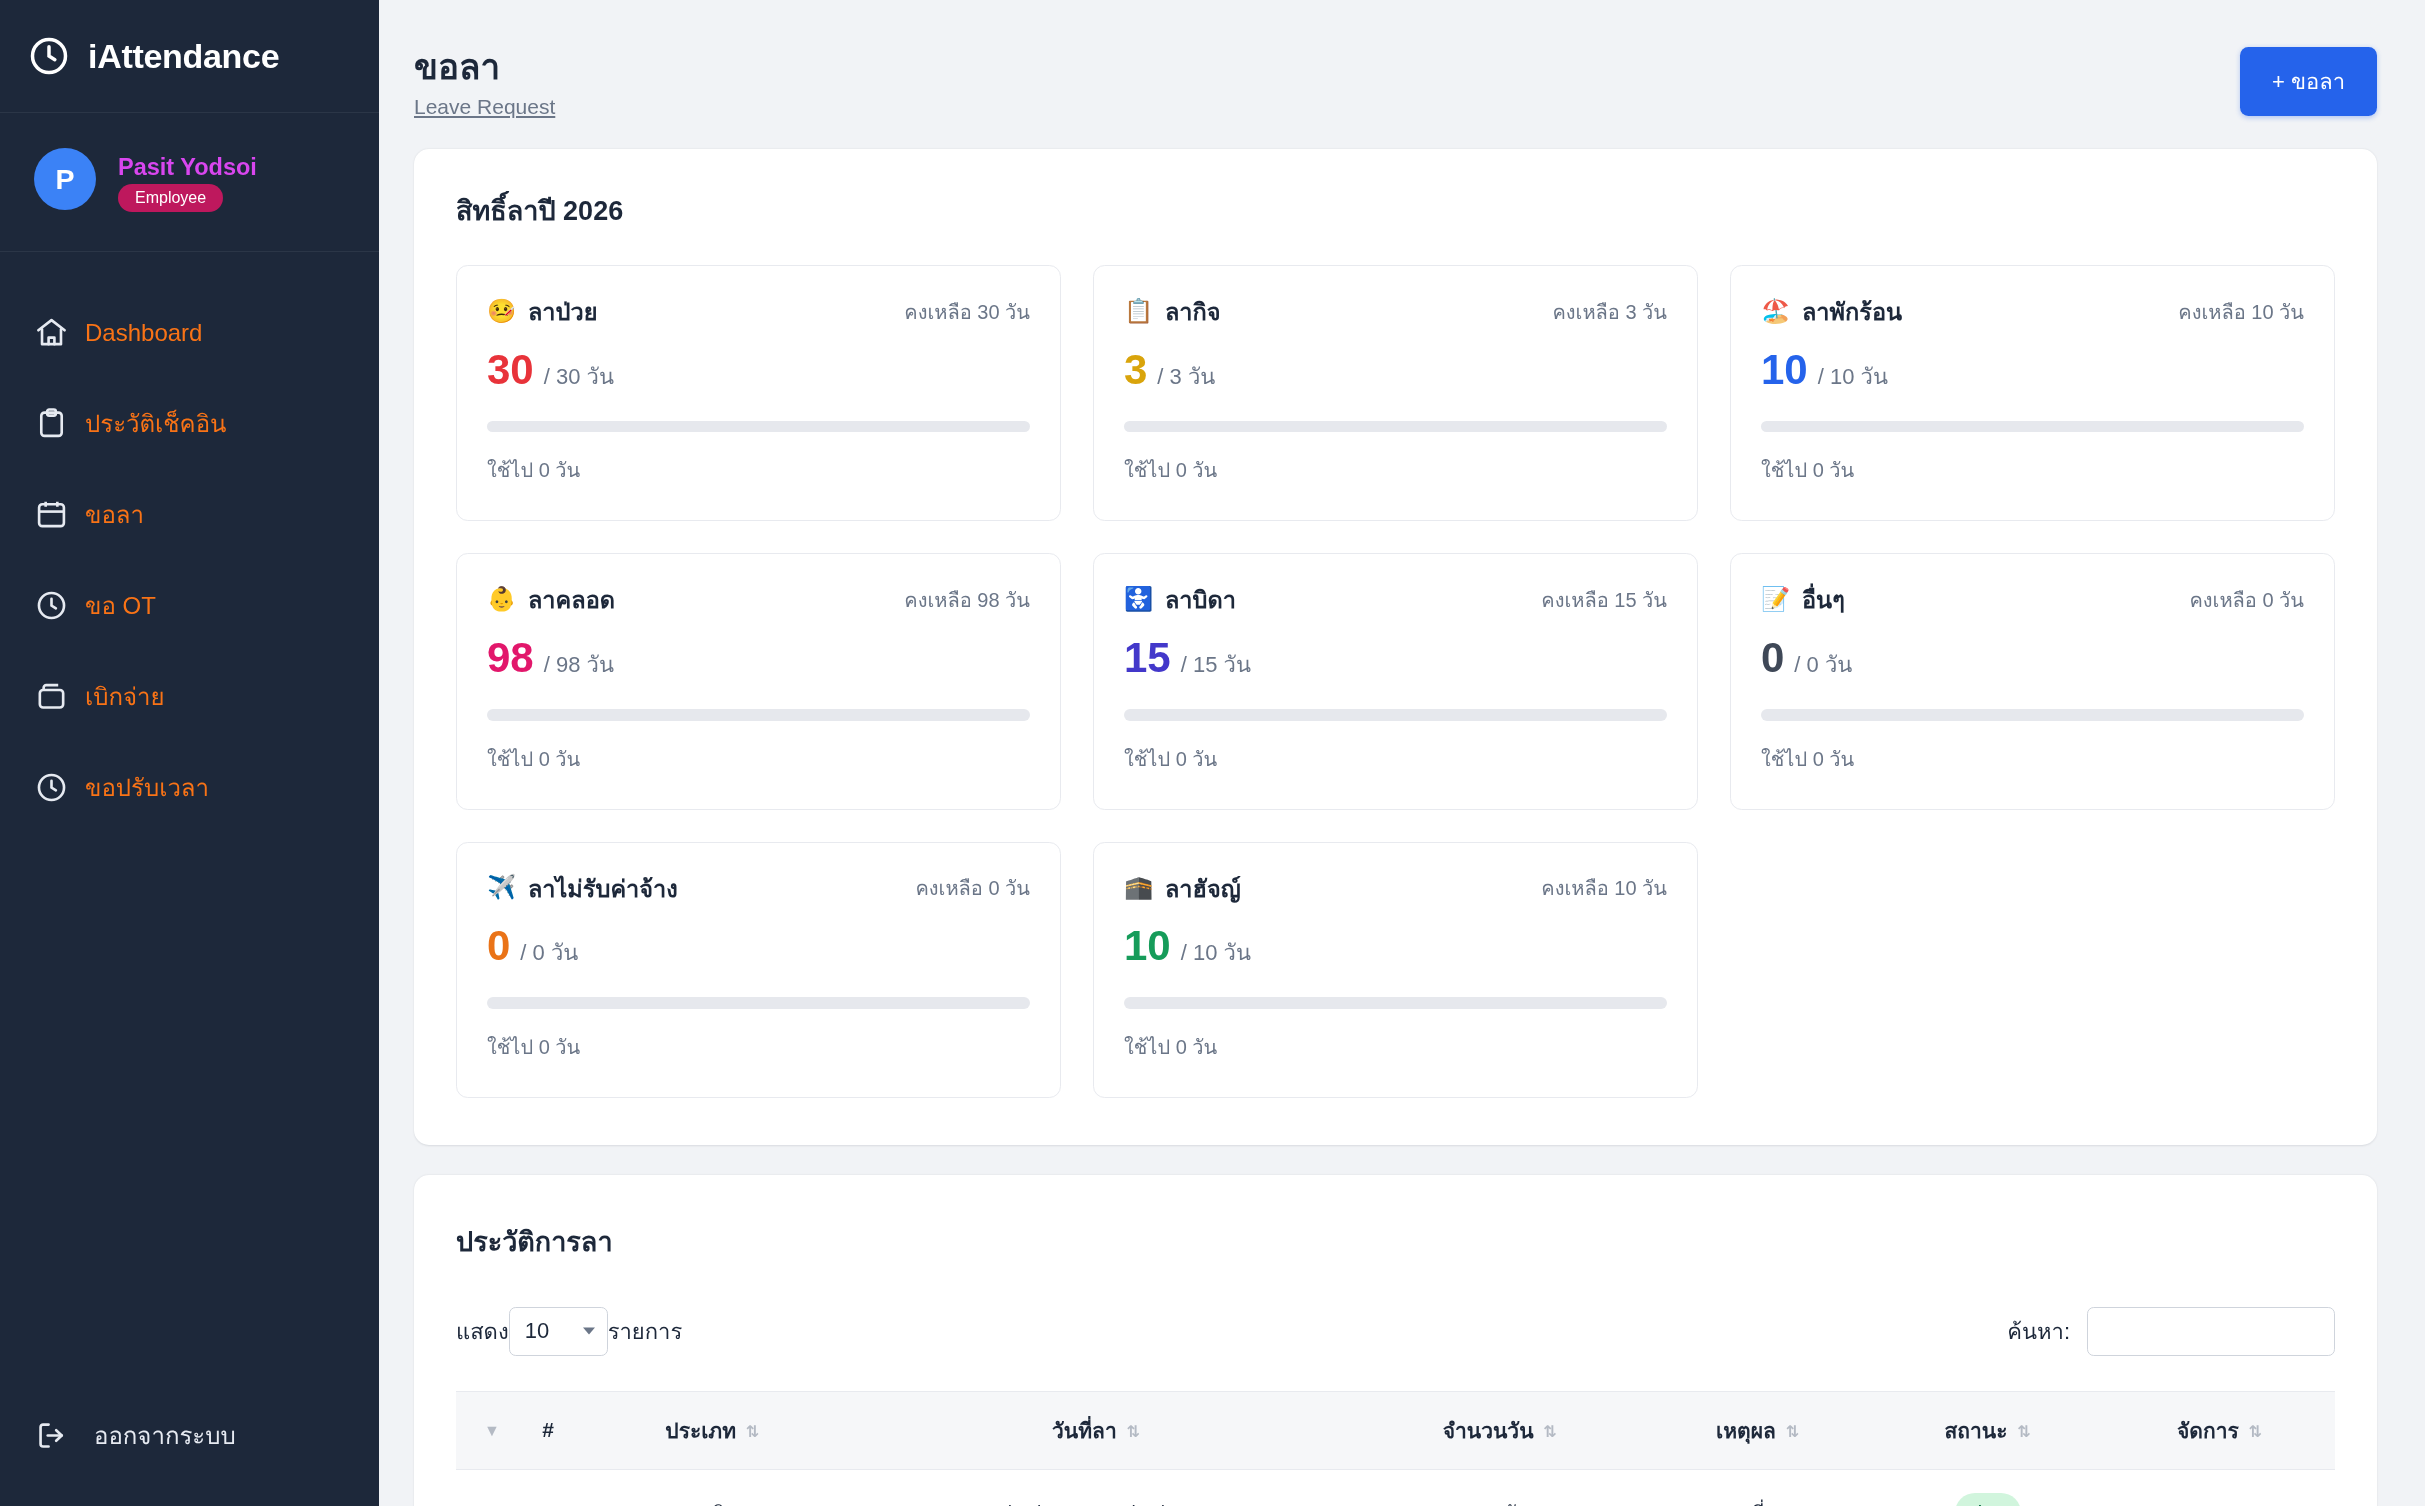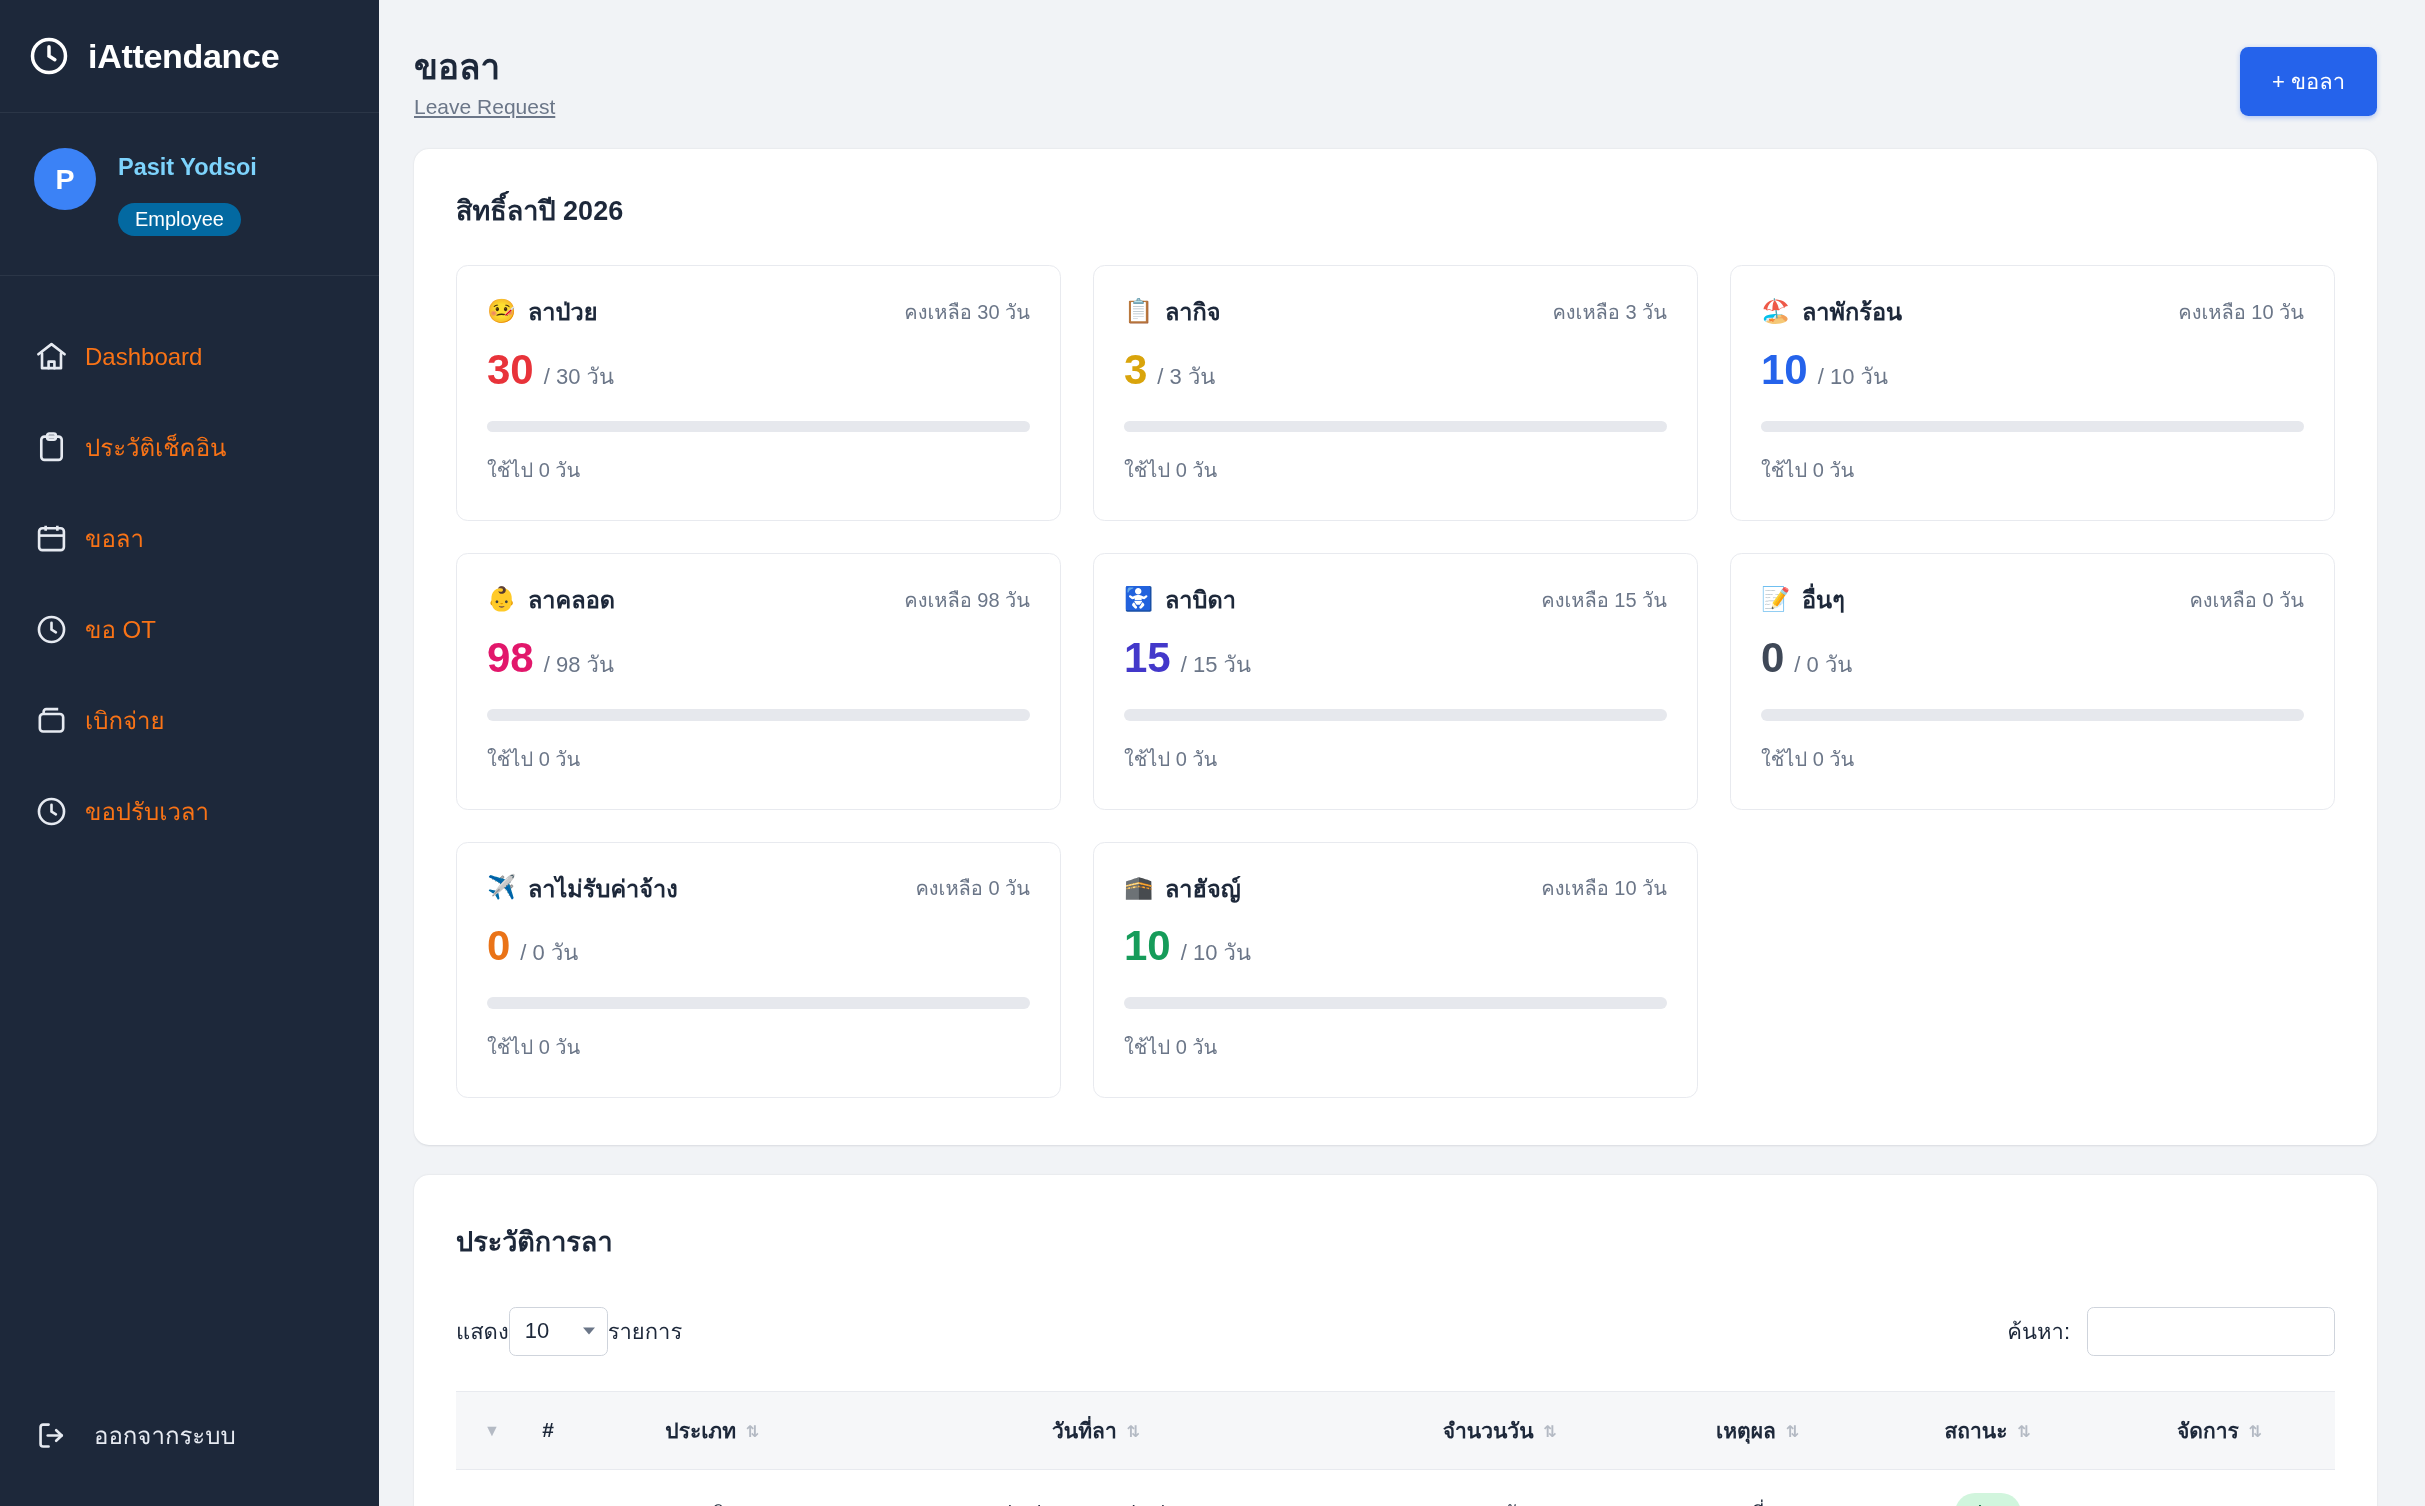--- a/index.html
+++ b/index.html
@@ -39,25 +39,25 @@
     border-bottom: 0.8px solid #2b3647;
   }
   .avatar {
     width: 62px; height: 62px; flex: 0 0 62px;
     border-radius: 50%;
     background: #3b82f6;
     color: #fff; font-size: 28.5px; font-weight: 700;
     display: flex; align-items: center; justify-content: center;
   }
   .profile-meta { padding-top: 5px; }
-  .profile-name { color: #7dd3fc; font-size: 23.5px; font-weight: 700; line-height: 1.2; }
+  .profile-name { color: #d946ef; font-size: 23.5px; font-weight: 700; line-height: 1.2; }
   .role-badge {
-    display: inline-block; margin-top: 22px;
-    background: #0369a1; color: #fff;
-    font-size: 20px; font-weight: 500;
+    display: inline-block; margin-top: 3px;
+    background: #be185d; color: #fff;
+    font-size: 16px; font-weight: 500;
     padding: 5px 17px; border-radius: 838px;
   }
 
   .nav { padding-top: 35px; flex: 1 1 auto; }
   .nav-item {
     display: flex; align-items: center; gap: 16px;
     padding: 0 34px; height: 91px;
     color: #f97316; cursor: pointer;
     text-decoration: none;
   }

